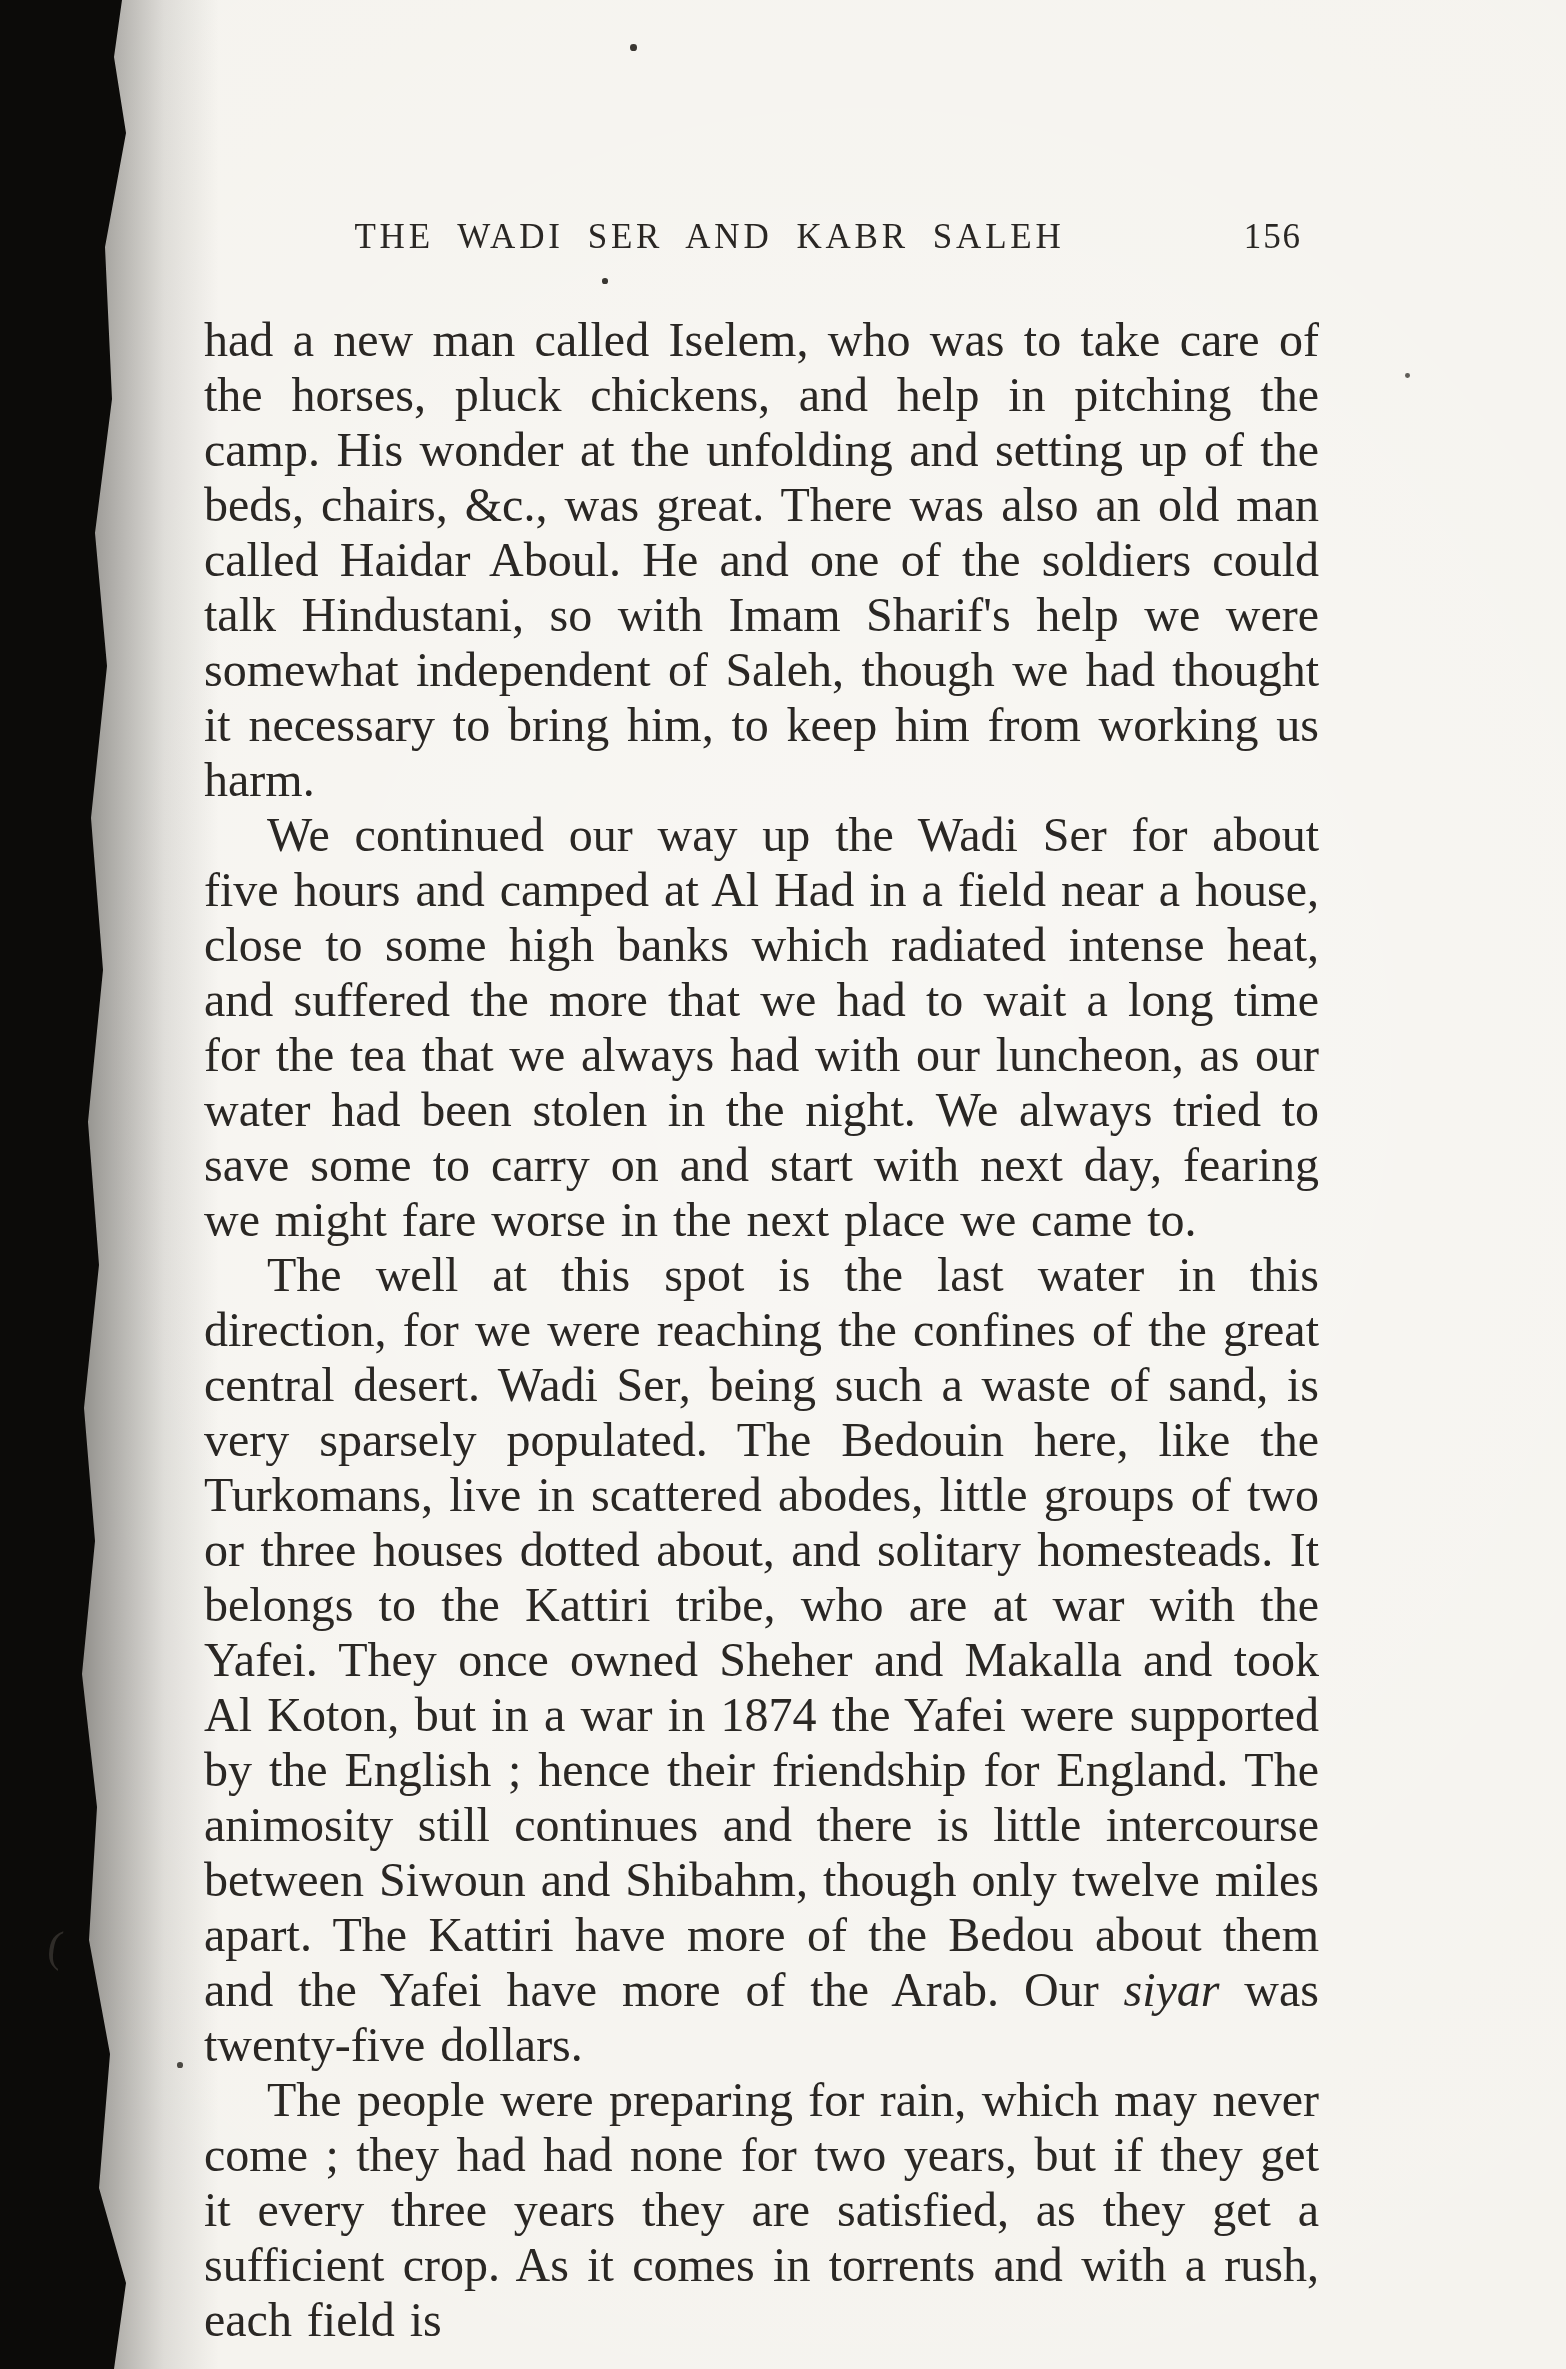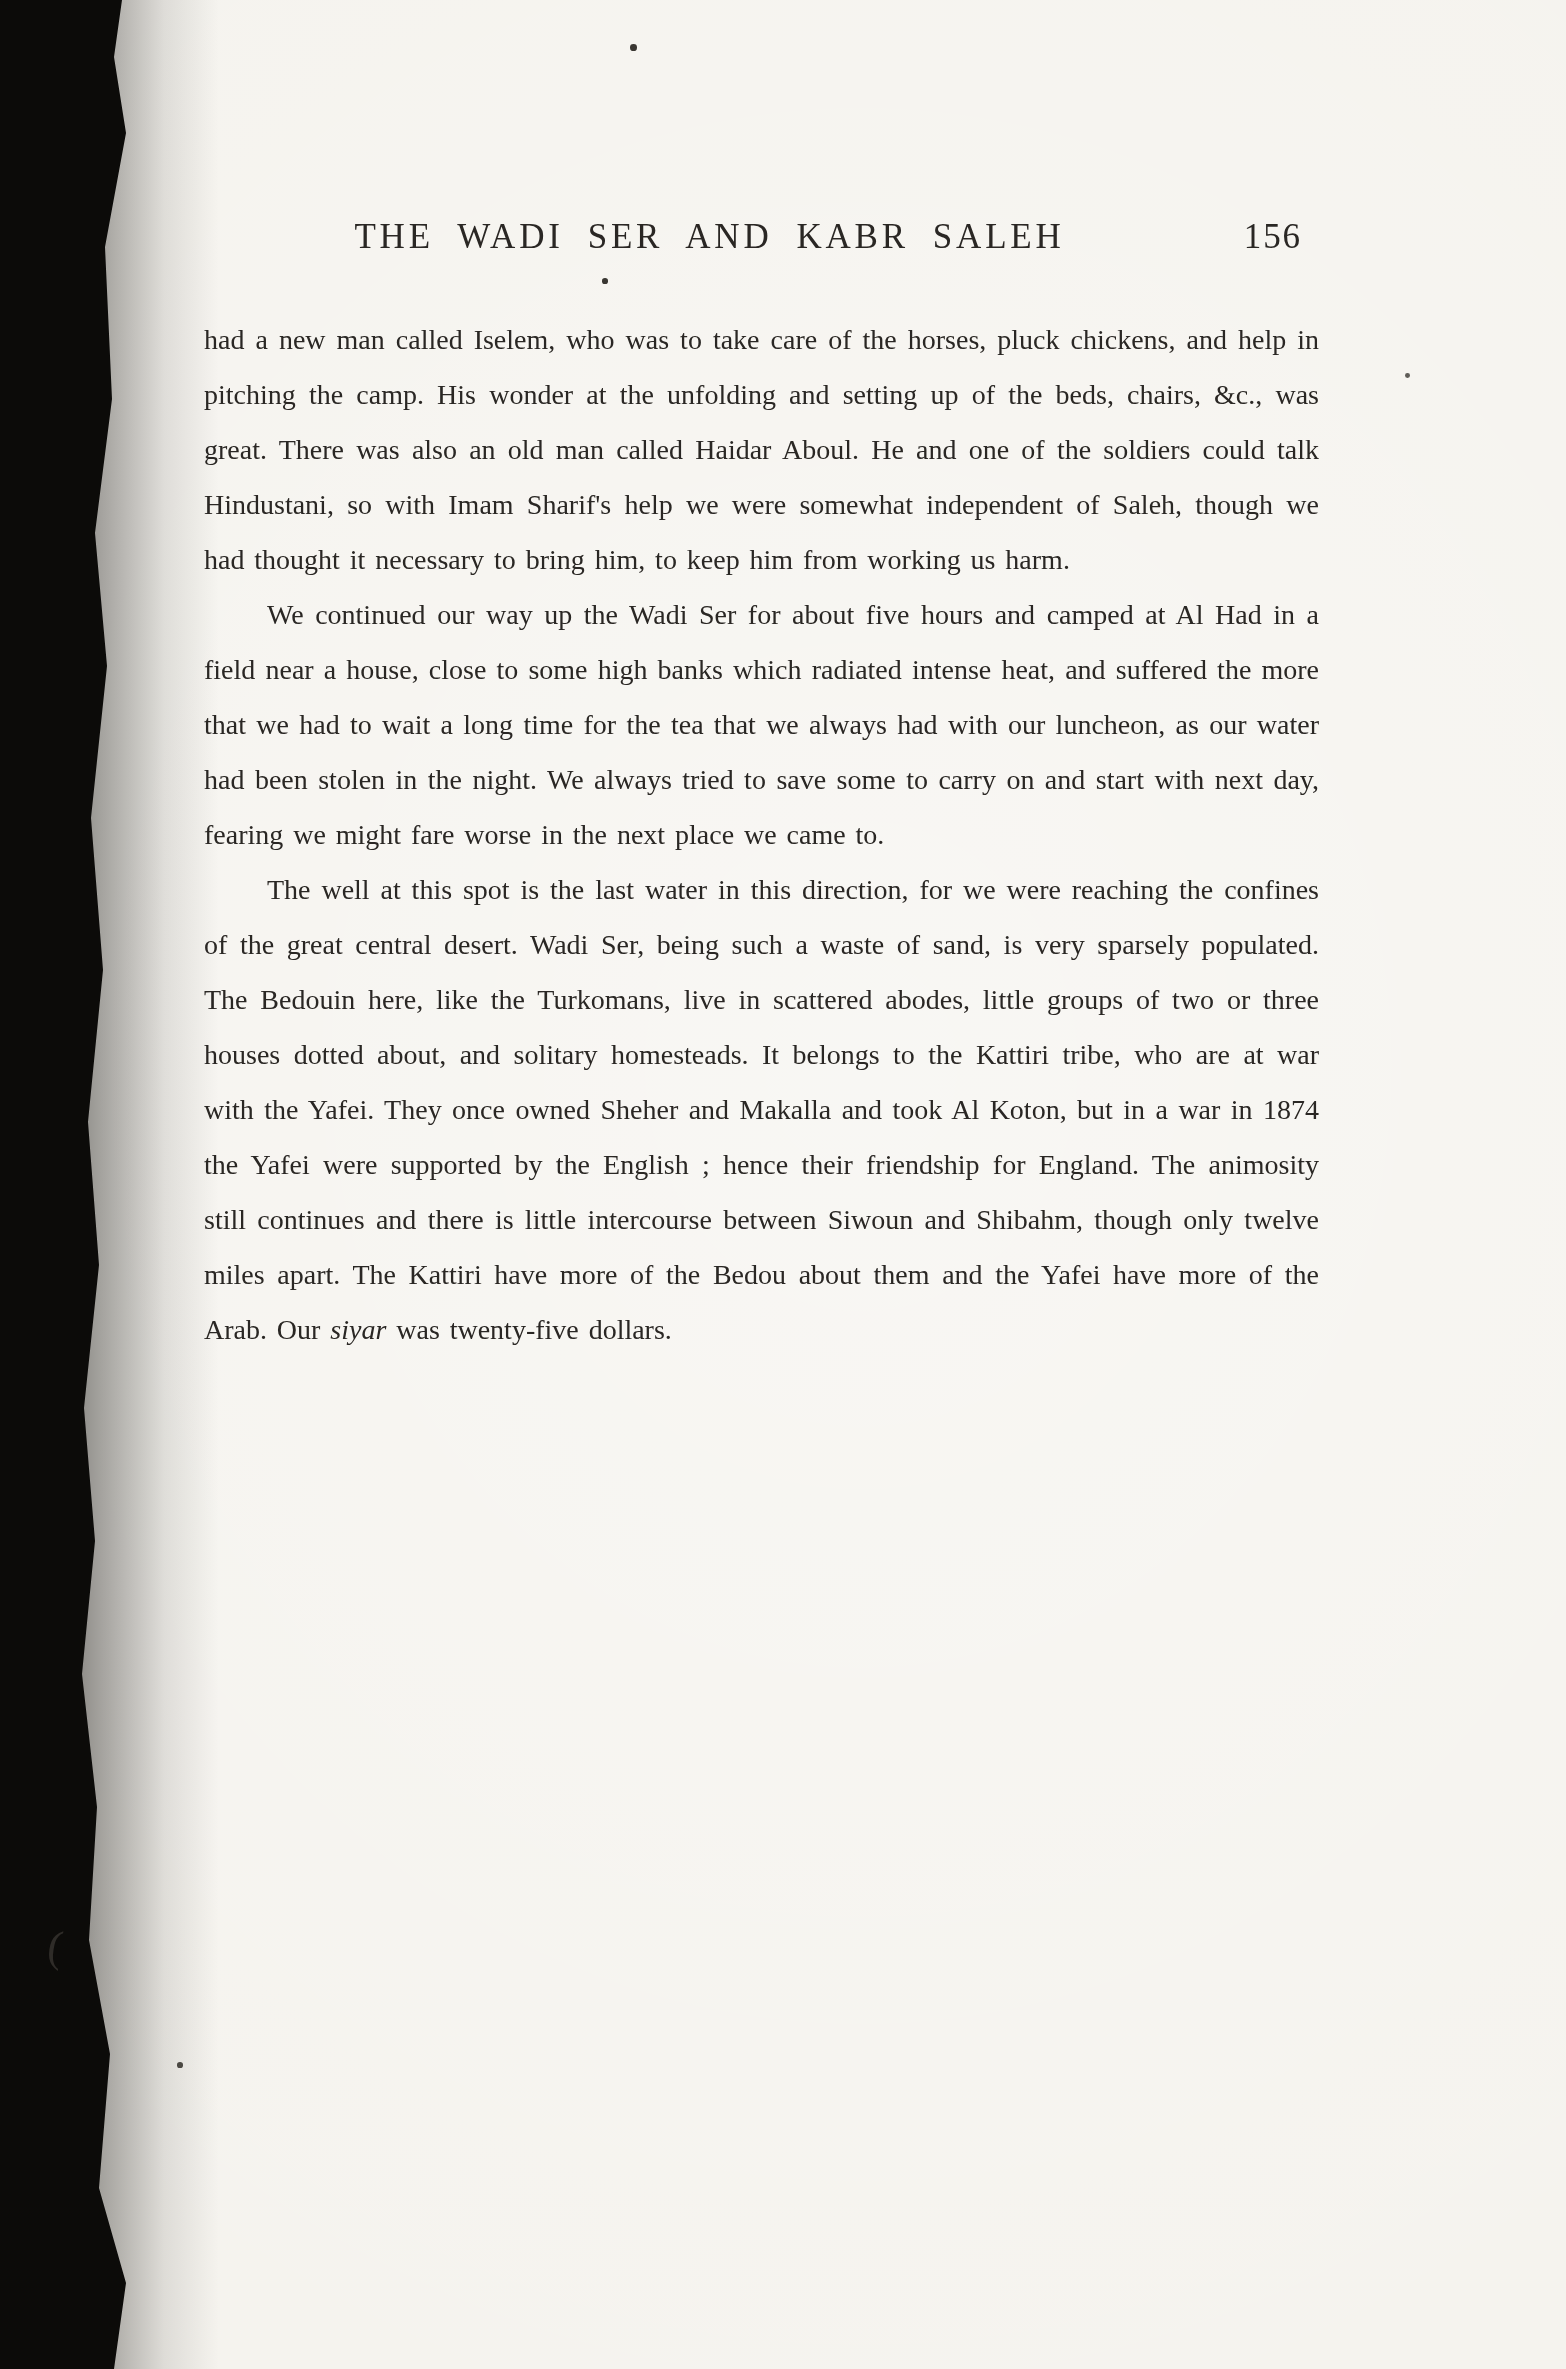--- a/index.html
+++ b/index.html
@@ -61,21 +61,21 @@
   .header .title { display: inline-block; transform: translateX(-52px); }
   .header .page-number {
     position: absolute;
     right: 17px; top: 0;
     letter-spacing: 1.9px;
   }
 
   .text-block { margin-top: 46px; }
 
   .text-block p {
-    font-size: 28px;
+    font-size: 48px;
     line-height: 55px;
     text-align: justify;
     word-spacing: 2.9px;
     color: var(--ink, #2a2724);
   }
   .text-block p.indent { text-indent: 63px; }
   .text-block span.italic { font-style: italic; }
 
   
   .speck {
@@ -114,17 +114,18 @@
     <div class="header">
       <span class="title">THE WADI SER AND KABR SALEH</span>
       <span class="page-number">156</span>
     </div>
 
     <div class="text-block">
 
     <p><span>had a new man called Iselem, who was to take care of the horses, pluck chickens, and help in pitching the camp.  His wonder at the unfolding and setting up of the beds, chairs, &amp;c., was great.  There was also an old man called Haidar Aboul.  He and one of the soldiers could talk Hindustani, so with Imam Sharif's help we were somewhat independent of Saleh, though we had thought it necessary to bring him, to keep him from working us harm.</span></p>
         <p class="indent"><span>We continued our way up the Wadi Ser for about five hours and camped at Al Had in a field near a house, close to some high banks which radiated intense heat, and suffered the more that we had to wait a long time for the tea that we always had with our luncheon, as our water had been stolen in the night.  We always tried to save some to carry on and start with next day, fearing we might fare worse in the next place we came to.</span></p>
         <p class="indent"><span>The well at this spot is the last water in this direction, for we were reaching the confines of the great central desert. Wadi Ser, being such a waste of sand, is very sparsely populated.  The Bedouin here, like the Turkomans, live in scattered abodes, little groups of two or three houses dotted about, and solitary homesteads.  It belongs to the Kattiri tribe, who are at war with the Yafei.  They once owned Sheher and Makalla and took Al Koton, but in a war in 1874 the Yafei were supported by the English ; hence their friendship for England.  The animosity still continues and there is little intercourse between Siwoun and Shibahm, though only twelve miles apart.  The Kattiri have more of the Bedou about them and the Yafei have more of the Arab. Our </span><span class="italic">siyar</span><span> was twenty-five dollars.</span></p>
+        <p class="indent"><span>The people were preparing for rain, which may never come ; they had had none for two years, but if they get it every three years they are satisfied, as they get a sufficient crop.  As it comes in torrents and with a rush, each field is</span></p>
       </div>
   </div>
 
 </div>
 
 
 </body></html>

